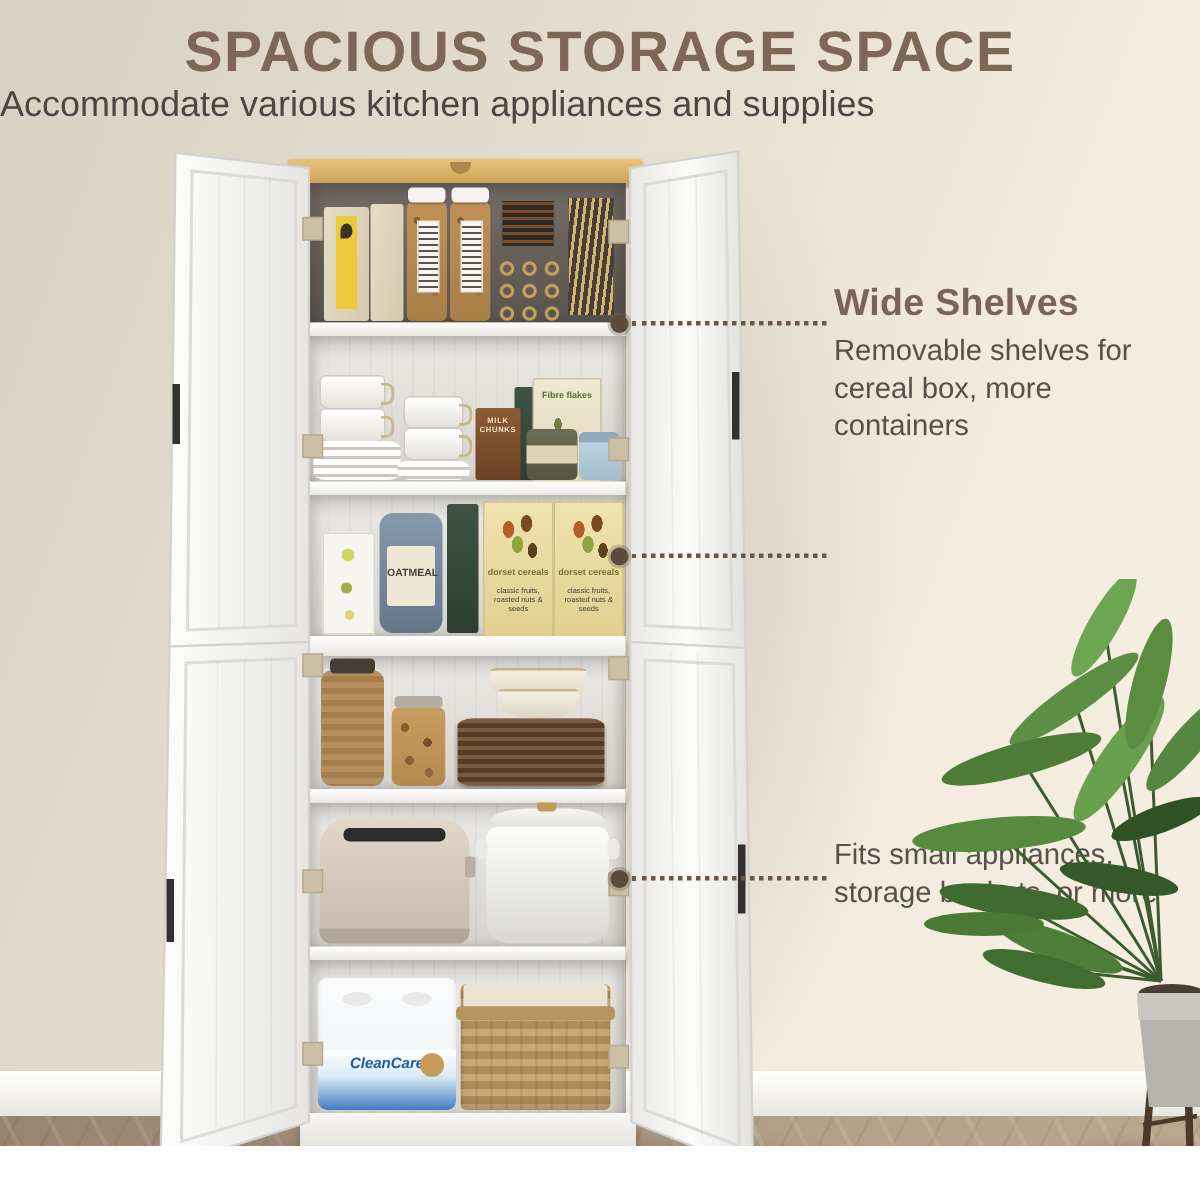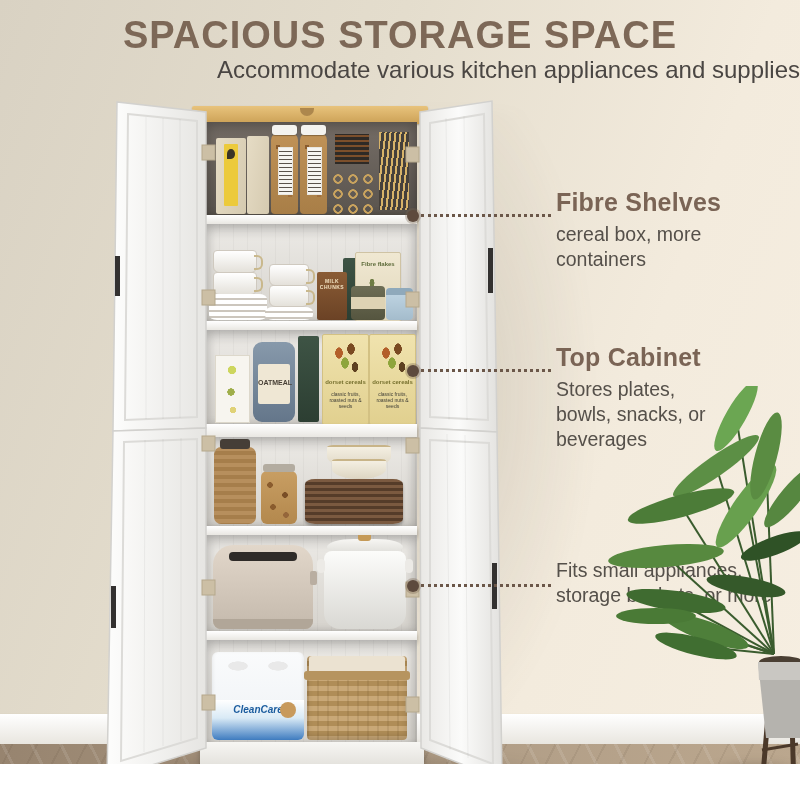--- a/index.html
+++ b/index.html
@@ -19,21 +19,21 @@
       repeating-linear-gradient(-63deg,rgba(60,45,30,.08) 0 2px,rgba(60,45,30,0) 2px 22px),
       linear-gradient(90deg,#97846f,#b09d86 55%,#bba78e);}
   .floor-shadow{left:110px;top:750px;width:450px;height:36px;
     background:radial-gradient(ellipse at center,rgba(55,45,35,.30),rgba(55,45,35,0) 70%);filter:blur(4px);}
   .pot-shadow{left:700px;top:758px;width:110px;height:26px;
     background:radial-gradient(ellipse at center,rgba(55,45,35,.30),rgba(55,45,35,0) 70%);filter:blur(3px);}
 
   
   .title{left:0;top:14px;width:800px;text-align:center;font-size:38px;font-weight:bold;
     letter-spacing:1px;color:#7d6857;}
-  .subtitle{left:0;top:56px;width:800px;text-align:right;font-size:24px;color:#4a4643;}
+  .subtitle{left:0;top:56px;width:800px;text-align:left;font-size:24px;color:#4a4643;}
 
   
   .cab-top{left:192px;top:106px;width:236px;height:18px;border-radius:2px;
     background:linear-gradient(#e8c37c,#cba055);box-shadow:0 1px 2px rgba(0,0,0,.25);}
   .cab-top-notch{left:300px;top:108px;width:14px;height:8px;background:#ad874d;border-radius:0 0 8px 8px;}
   .cab-interior{left:205px;top:122px;width:212px;height:623px;background:#e3e1dd;
     box-shadow:inset 10px 0 14px rgba(0,0,0,.18),inset -10px 0 14px rgba(0,0,0,.18);}
   .comp{position:absolute;left:0;width:212px;overflow:hidden;}
   .comp-dark{background:linear-gradient(#756d66,#5a544e);}
   .comp-light{background:
@@ -323,31 +323,27 @@
         <rect x="406" y="292" width="13" height="15"></rect>
       <rect x="406" y="438" width="13" height="15"></rect>
         <rect x="406" y="582" width="13" height="15"></rect>
       <rect x="406" y="697" width="13" height="15"></rect>
     </g>
   </svg>
 
   <div class="abs callout-dot z7" style="left:407px;top:210px"></div>
   <div class="abs callout-line z7" style="left:421px;top:214px;width:130px"></div>
   <div class="abs callout-text z7" style="left:556px;top:188px">
-    <div class="callout-heading">Fibre Shelves</div>
+    <div class="callout-heading">Wide Shelves</div>
+    <div class="callout-body">Removable shelves for</div>
     <div class="callout-body">cereal box, more containers</div>
   </div>
 
   <div class="abs callout-dot z7" style="left:407px;top:365px"></div>
   <div class="abs callout-line z7" style="left:421px;top:369px;width:130px"></div>
-  <div class="abs callout-text z7" style="left:556px;top:343px">
-    <div class="callout-heading">Top Cabinet</div>
-    <div class="callout-body">Stores plates,</div>
-    <div class="callout-body">bowls, snacks, or beverages</div>
-  </div>
 
   <div class="abs callout-dot z7" style="left:407px;top:580px"></div>
   <div class="abs callout-line z7" style="left:421px;top:584px;width:130px"></div>
   <div class="abs callout-text z7" style="left:556px;top:558px">
     <div class="callout-body">Fits small appliances,</div>
     <div class="callout-body">storage baskets, or more</div>
   </div>
 
   <svg class="abs plant-svg z9" width="204" height="414" viewBox="0 0 204 414">
     <g stroke="#3a5c2e" stroke-width="2">

